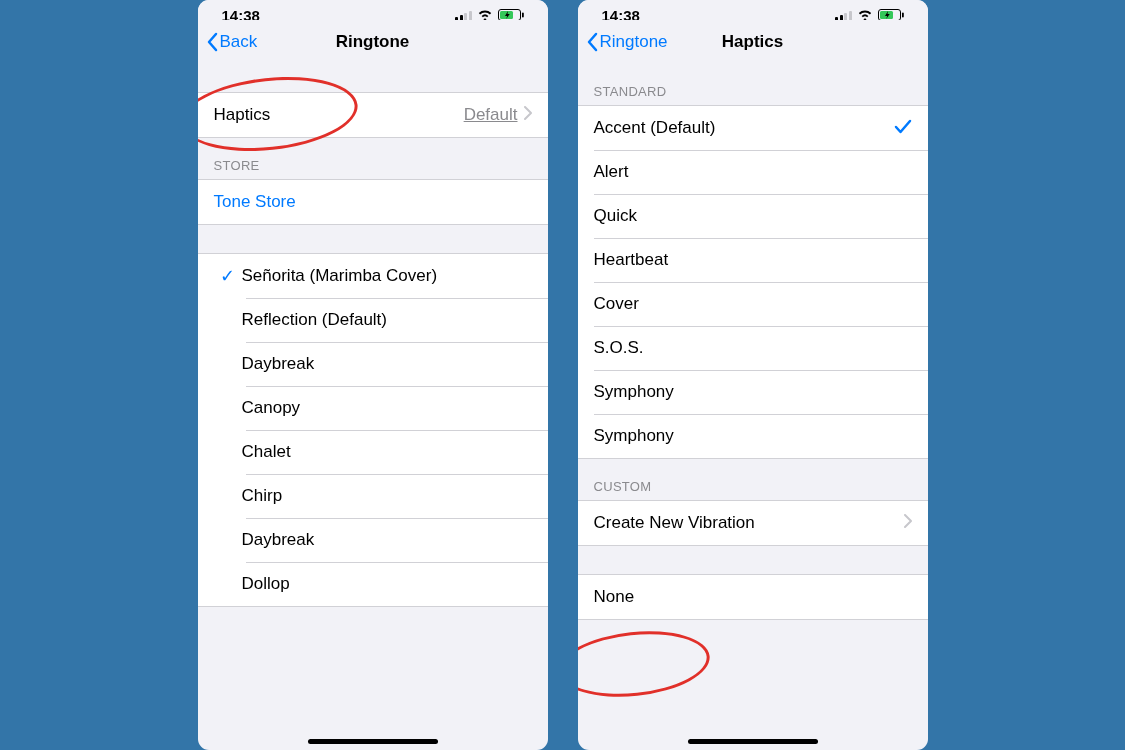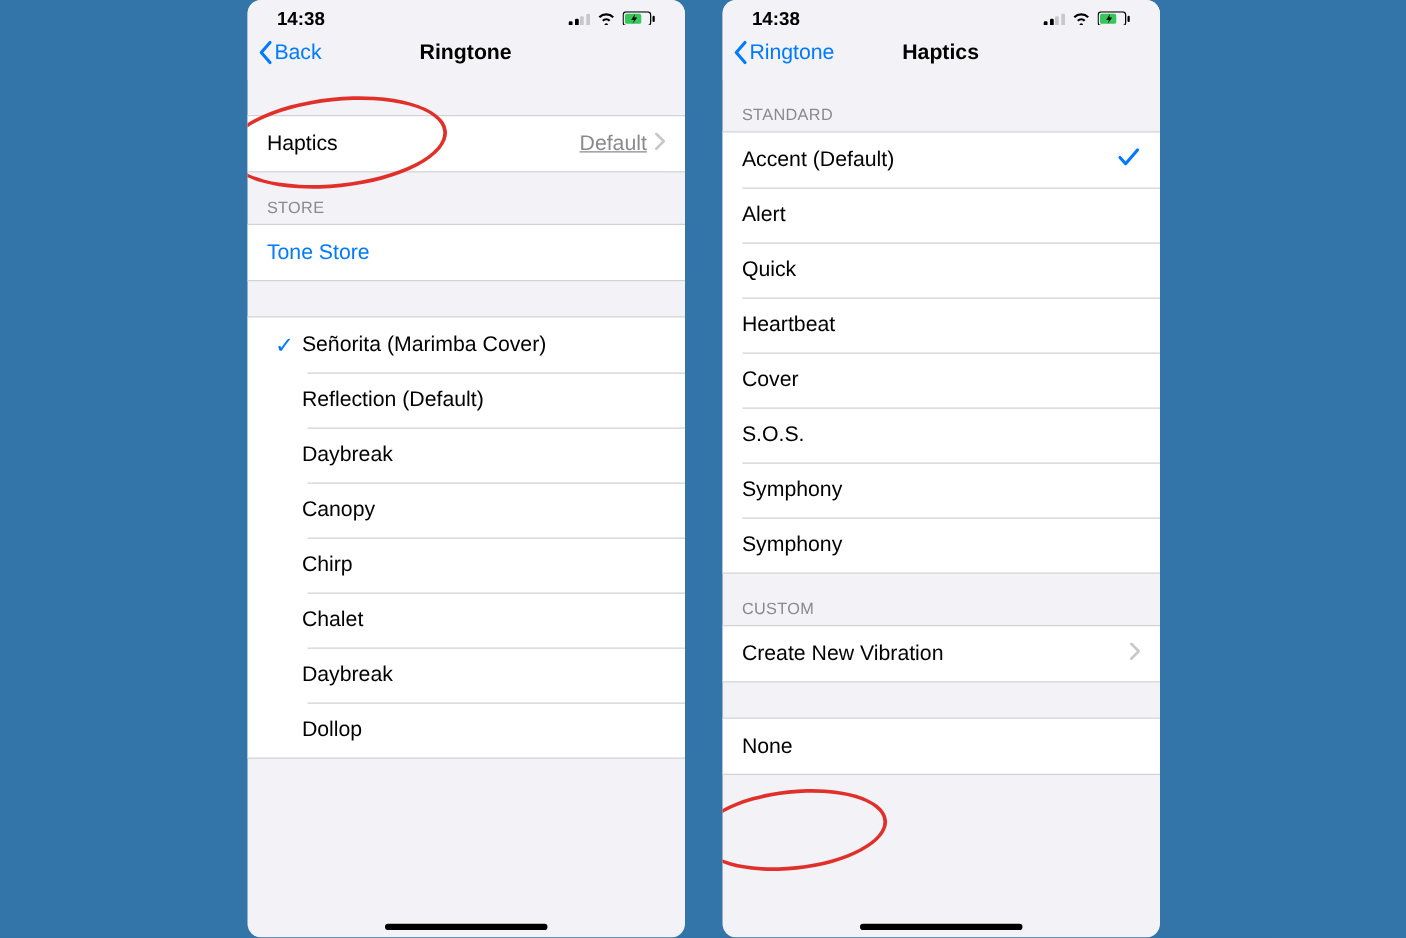--- a/index.html
+++ b/index.html
@@ -194,25 +194,25 @@
     <div class="row indent">
         <span class="spacer"></span>
         <span>Daybreak</span>
       </div>
     <div class="row indent">
         <span class="spacer"></span>
         <span>Canopy</span>
       </div>
     <div class="row indent">
         <span class="spacer"></span>
+        <span>Chalet</span>
+      </div>
+    <div class="row indent">
+        <span class="spacer"></span>
         <span>Chirp</span>
-      </div>
-    <div class="row indent">
-        <span class="spacer"></span>
-        <span>Chalet</span>
       </div>
     <div class="row indent">
         <span class="spacer"></span>
         <span>Daybreak</span>
       </div>
     <div class="row indent">
         <span class="spacer"></span>
         <span>Dollop</span>
       </div>
   </div>

